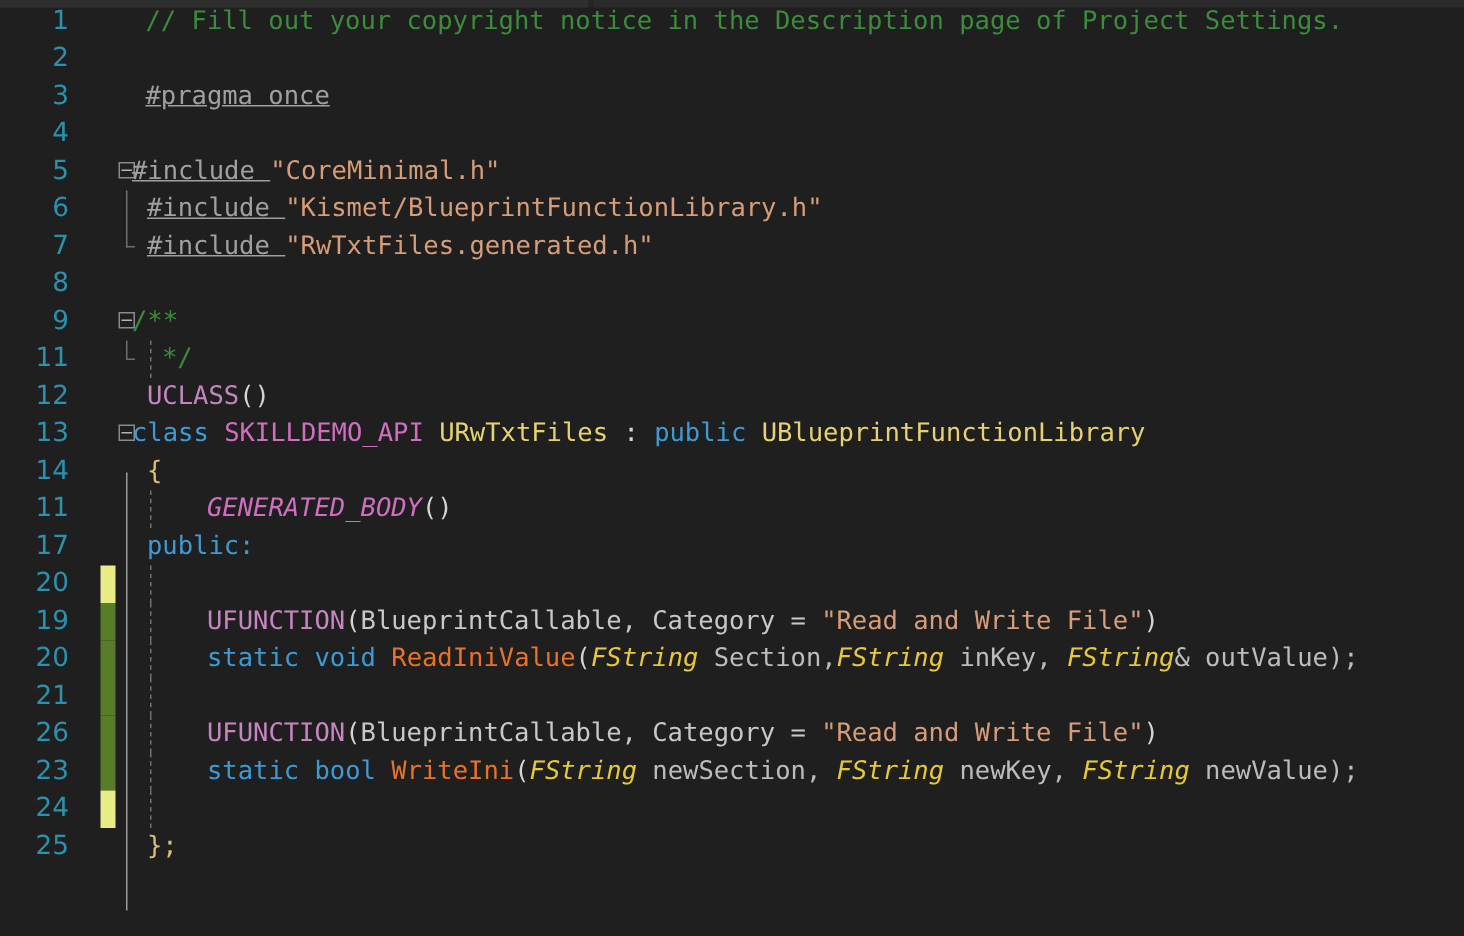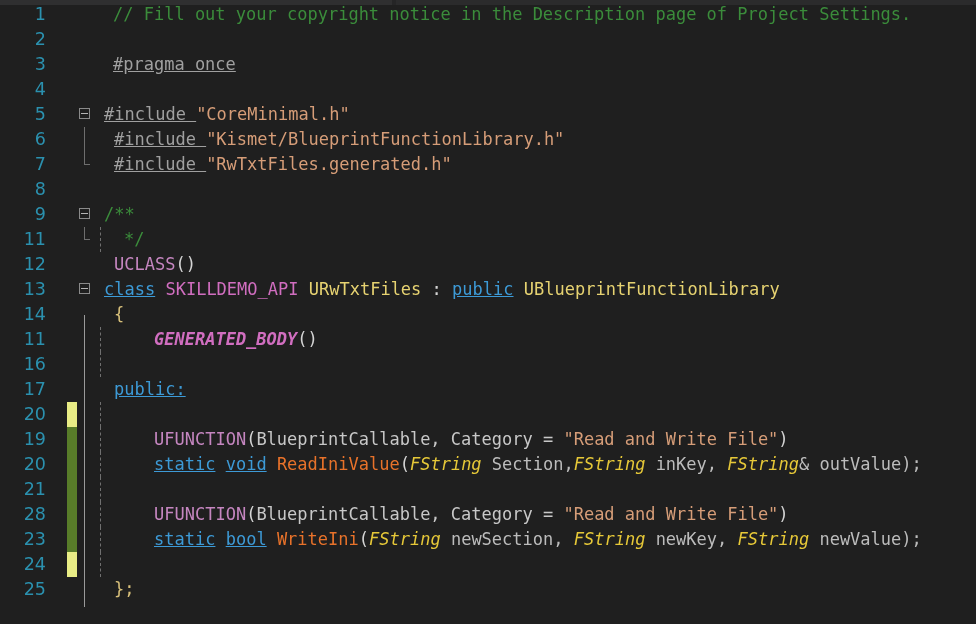--- a/index.html
+++ b/index.html
@@ -147,39 +147,38 @@
 
   
   .code {
     position: absolute;
     left: 88px;
     top: 0;
     color: #d4d4d4;
     font-size: 17px;
     font-family: "DejaVu Sans Mono", "Liberation Mono", monospace;
     letter-spacing: 0px;
-    margin-left: 16px;
   }
 
   
   .guide {
     position: absolute;
     top: 0;
     width: 0px;
     height: 25px;
     border-left: 1px dashed #707070;
   }
 
   
   .t-comment  { color: #3b8c3b; }
   .t-pre      { color: #a0a0a0; text-decoration: underline; }
   .t-string   { color: #d69d78; }
-  .t-keyword  { color: #3d9ad6; text-decoration: underline; }
+  .t-keyword  { color: #3d9ad6; }
   .t-macro    { color: #c586c0; }
-  .t-macro2   { color: #d16ec0; font-style: italic; font-weight: bold; }
+  .t-macro2   { color: #d16ec0; font-style: italic; }
   .t-api      { color: #d16ec0; }
   .t-type     { color: #e6d271; }
   .t-typeit   { color: #e6c838; font-style: italic; }
   .t-func     { color: #e8722a; }
   .t-plain    { color: #d4d4d4; }
   .t-param    { color: #bcbcbc; }
   .t-brace    { color: #d8c07a; }
   .t-ident    { color: #c8c8c8; }
 </style>
 </head>
@@ -265,24 +264,20 @@
       <span class="lnum">14</span>
       <span class="code"><span class="t-brace" style="padding-left:10px">{</span></span>
     </div>
 
     <div class="line">
       <span class="lnum">11</span>
       <span class="guide" style="left:100px"></span>
       <span class="code"><span class="t-macro2" style="padding-left:50px">GENERATED_BODY</span><span class="t-plain">()</span></span>
     </div>
 
-    <div class="line">
-      <span class="lnum">16</span>
-      <span class="guide" style="left:100px"></span>
-    </div>
 
     <div class="line">
       <span class="lnum">17</span>
       <span class="code"><span class="t-keyword" style="padding-left:10px">public:</span></span>
     </div>
 
     <div class="line">
       <span class="lnum">20</span>
       <span class="chg yellow"></span>
       <span class="guide" style="left:100px"></span>
@@ -302,21 +297,21 @@
       <span class="code"><span class="t-keyword" style="padding-left:50px">static</span><span class="t-plain"> </span><span class="t-keyword">void</span><span class="t-plain"> </span><span class="t-func">ReadIniValue</span><span class="t-plain">(</span><span class="t-typeit">FString</span><span class="t-param"> Section,</span><span class="t-typeit">FString</span><span class="t-param"> inKey, </span><span class="t-typeit">FString</span><span class="t-param">&amp; outValue);</span></span>
     </div>
 
     <div class="line">
       <span class="lnum">21</span>
       <span class="chg green"></span>
       <span class="guide" style="left:100px"></span>
     </div>
 
     <div class="line">
-      <span class="lnum">28</span>
+      <span class="lnum">26</span>
       <span class="chg green"></span>
       <span class="guide" style="left:100px"></span>
       <span class="code"><span class="t-macro" style="padding-left:50px">UFUNCTION</span><span class="t-plain">(</span><span class="t-ident">BlueprintCallable, Category = </span><span class="t-string">"Read and Write File"</span><span class="t-plain">)</span></span>
     </div>
 
     <div class="line">
       <span class="lnum">23</span>
       <span class="chg green"></span>
       <span class="guide" style="left:100px"></span>
       <span class="code"><span class="t-keyword" style="padding-left:50px">static</span><span class="t-plain"> </span><span class="t-keyword">bool</span><span class="t-plain"> </span><span class="t-func">WriteIni</span><span class="t-plain">(</span><span class="t-typeit">FString</span><span class="t-param"> newSection, </span><span class="t-typeit">FString</span><span class="t-param"> newKey, </span><span class="t-typeit">FString</span><span class="t-param"> newValue);</span></span>

